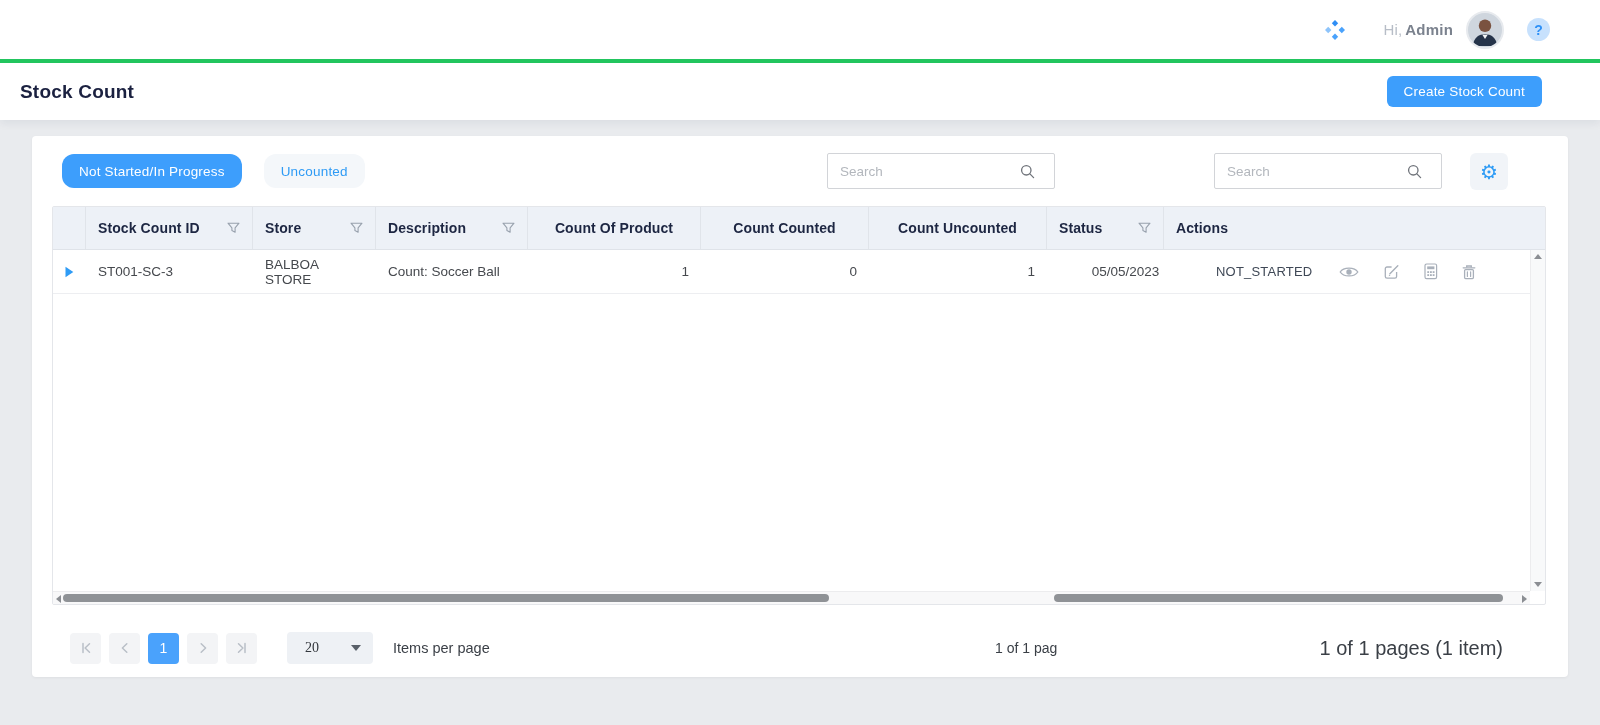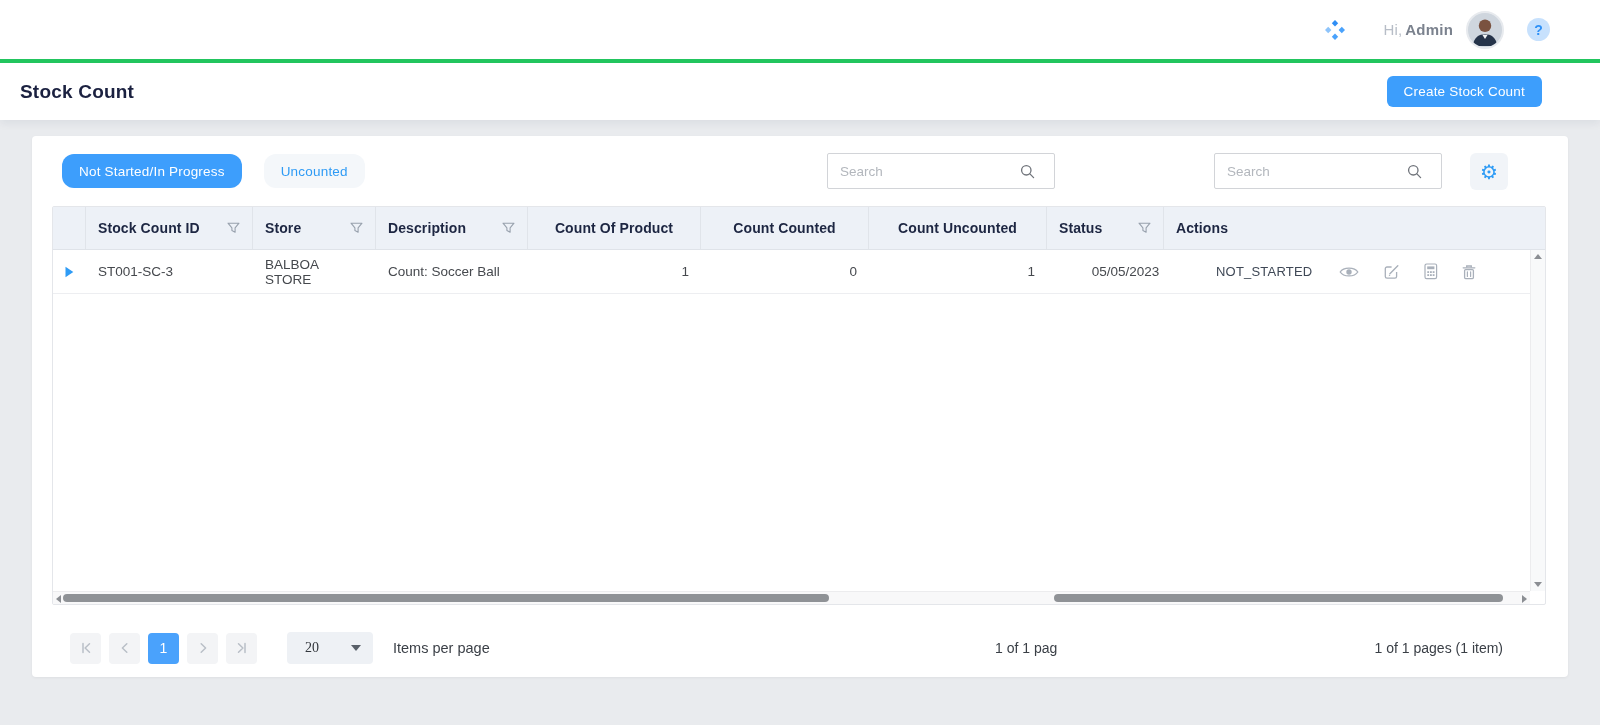--- a/index.html
+++ b/index.html
@@ -86,21 +86,21 @@
   
   .pager { position:absolute; left:38px; right:65px; top:492px; height:40px; display:flex; align-items:center; }
   .pbtn { width:31px; height:31px; border-radius:4px; background:#f3f4f6; border:none; display:flex;
           align-items:center; justify-content:center; margin-right:8px; cursor:pointer; }
   .pbtn.current { background:#4aa2fc; color:#fff; font-size:14px; font-family:inherit; }
   .page-size { width:86px; height:32px; background:#eef1f5; border:none; border-radius:4px; display:flex;
                align-items:center; margin-left:22px; padding:0 12px 0 18px; font-size:14px; color:#33373d;
                font-family:Liberation Serif, serif; cursor:pointer; }
   .caret { margin-left:auto; width:0; height:0; border-left:5px solid transparent; border-right:5px solid transparent; border-top:6px solid #596069; }
   .ipp-label { margin-left:20px; font-size:14.5px; color:#3a3f46; }
-  .pager-right { margin-left:auto; font-size:14px; color:#3a3f46; }
+  .pager-right { margin-left:auto; font-size:20px; color:#3a3f46; }
   .pager-center { position:absolute; left:963px; top:492px; height:40px; display:flex; align-items:center;
                   font-size:14px; color:#3a3f46; }
 </style>
 </head>
 <body>
 
 <div class="stage">
 
   <div class="topbar">
     <button class="apps-btn">

